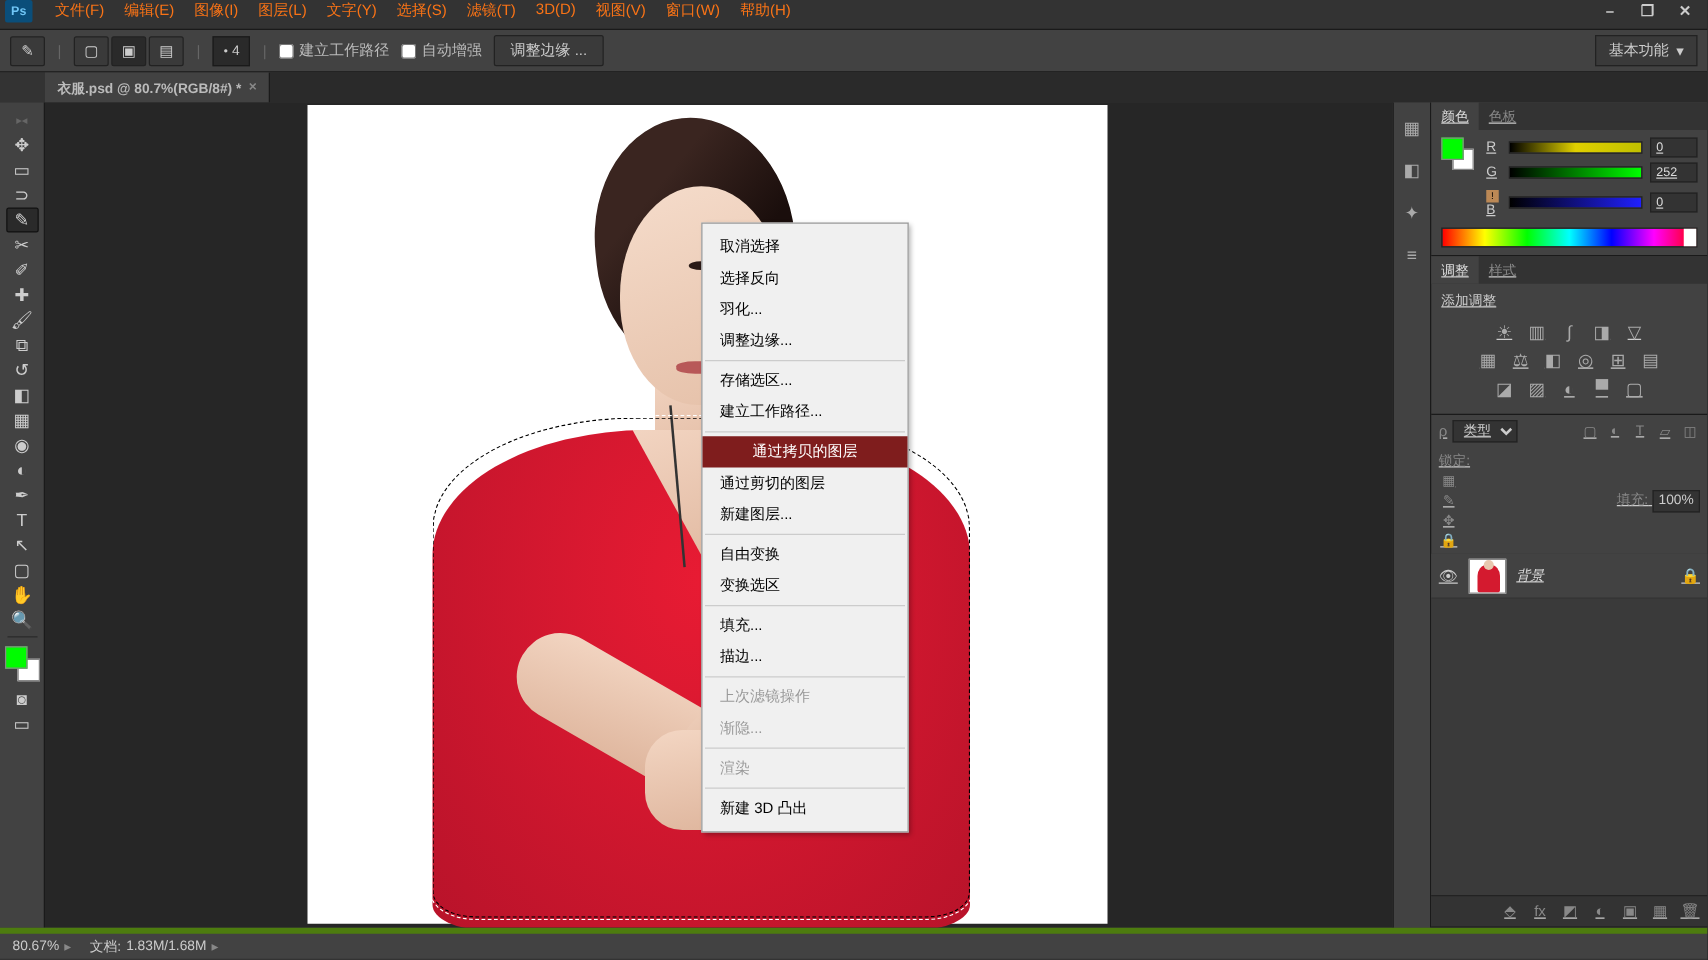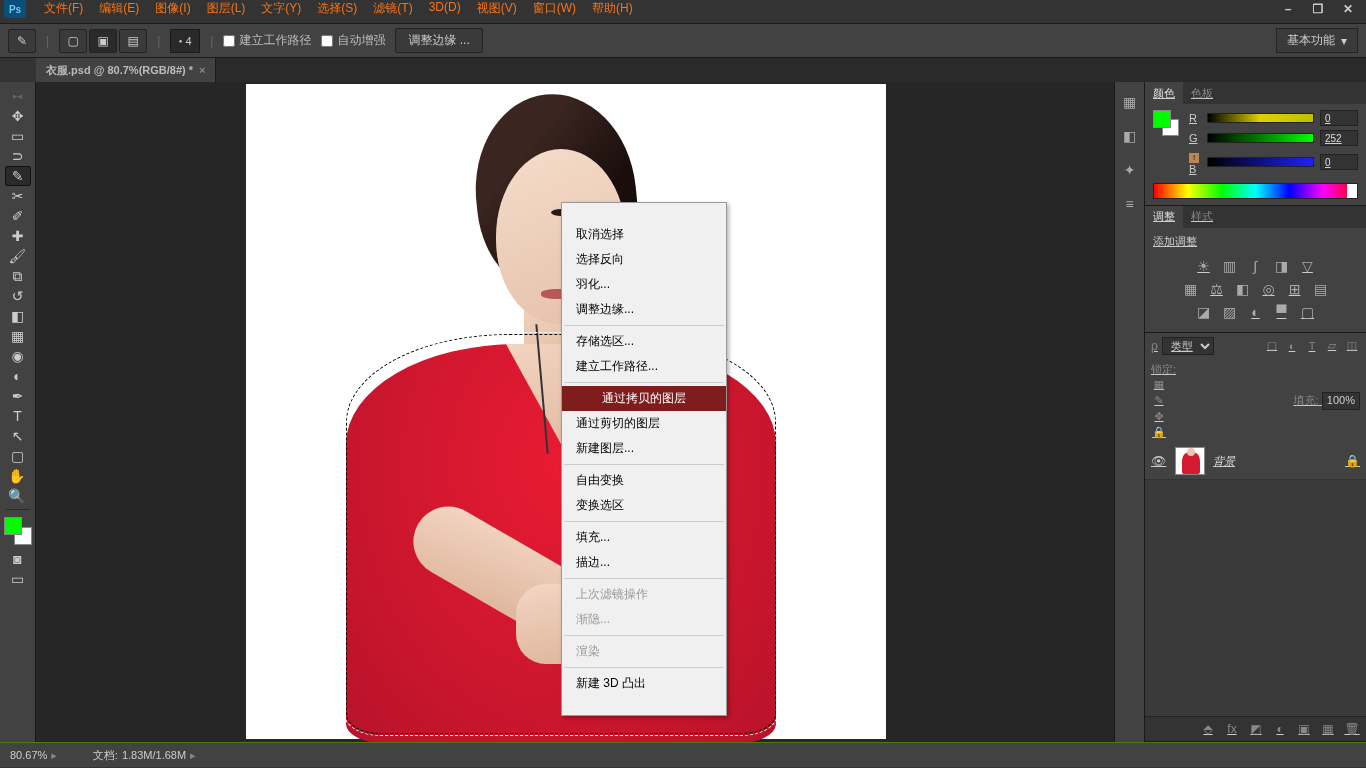--- a/index.html
+++ b/index.html
@@ -54,21 +54,21 @@
 .vneck { position: absolute; left: 160px; top: 250px; width: 110px; height: 110px; background: linear-gradient(160deg, #f2d4c1, #dfb69d); clip-path: polygon(0 0, 100% 0, 55% 100%); }
 .arm-l { position: absolute; left: 60px; top: 440px; width: 180px; height: 70px; background: linear-gradient(170deg, #f3d6c3, #ddb39a); border-radius: 40px; transform: rotate(30deg); }
 .arm-r { position: absolute; left: 190px; top: 440px; width: 190px; height: 70px; background: linear-gradient(190deg, #f3d6c3, #d9af95); border-radius: 40px; transform: rotate(-32deg); }
 .hand { position: absolute; left: 170px; top: 490px; width: 120px; height: 80px; background: linear-gradient(170deg, #f3d6c3, #ddb39a); border-radius: 30px; }
 
 
 .marching { position: absolute; border: 1px dashed #000; outline: 1px dashed #fff; outline-offset: 1px; }
 .sel1 { left: 100px; top: 250px; width: 430px; height: 400px; border-radius: 38% 38% 8% 8% / 22% 22% 5% 5%; }
 
 
-.ctxmenu { position: absolute; left: 525px; top: 120px; width: 166px; background: #f0f0f0; border: 1px solid #999; box-shadow: 2px 2px 4px rgba(0,0,0,0.3); z-index: 100; padding: 19px 0; }
+.ctxmenu { position: absolute; left: 525px; top: 96px; width: 166px; background: #f0f0f0; border: 1px solid #999; box-shadow: 2px 2px 4px rgba(0,0,0,0.3); z-index: 100; padding: 6px 0; }
 .ctx-item { padding: 4px 14px; color: #000; cursor: pointer; font-size: 12px; }
 .ctx-item:hover, .ctx-item.hl { background: #7f1d1d; color: #fff; text-align: center; }
 .ctx-item.disabled { color: #999; }
 .ctx-sep { height: 1px; background: #ccc; margin: 3px 2px; }
 
 
 .right-strip { width: 30px; background: #424242; display: flex; flex-direction: column; align-items: center; padding-top: 10px; gap: 14px; border-left: 1px solid #1a1a1a; }
 .strip-icon { width: 20px; height: 20px; color: #aaa; display: flex; align-items: center; justify-content: center; cursor: pointer; font-size: 14px; }
 
 
@@ -111,21 +111,21 @@
 .lay-eye { width: 16px; color: #ccc; margin-right: 8px; cursor: pointer; }
 .lay-thumb { width: 30px; height: 28px; background: #fff; border: 1px solid #888; margin-right: 8px; position: relative; overflow: hidden; }
 .lay-thumb-inner { position: absolute; left: 6px; top: 4px; width: 18px; height: 22px; background: #d41a2f; border-radius: 40% 40% 10% 10%; }
 .lay-thumb-head { position: absolute; left: 11px; top: 0; width: 8px; height: 8px; background: #e8c8b0; border-radius: 50%; }
 .lay-name { flex: 1; color: #ddd; font-size: 11px; font-style: italic; }
 .lay-lock { color: #888; }
 .lay-bottom { display: flex; justify-content: flex-end; gap: 8px; padding: 4px 6px; background: #333333; border-top: 1px solid #222; }
 .lay-bic { width: 16px; height: 16px; color: #888; cursor: pointer; display: flex; align-items: center; justify-content: center; font-size: 12px; }
 
 
-.statusbar { height: 25px; background: #424242; display: flex; align-items: center; padding: 0 10px; gap: 36px; color: #ccc; font-size: 11px; border-top: 1px solid #4d7c0f; }
+.statusbar { height: 25px; background: #424242; display: flex; align-items: center; padding: 0 10px; gap: 15px; color: #ccc; font-size: 11px; border-top: 5px solid #4d7c0f; }
 .status-seg { display: flex; align-items: center; gap: 4px; }
 </style>
 </head>
 <body>
 
 <div class="menubar">
   <div class="ps-logo">Ps</div>
   <div class="menu-item">文件(F)</div>
   <div class="menu-item">编辑(E)</div>
   <div class="menu-item">图像(I)</div>

